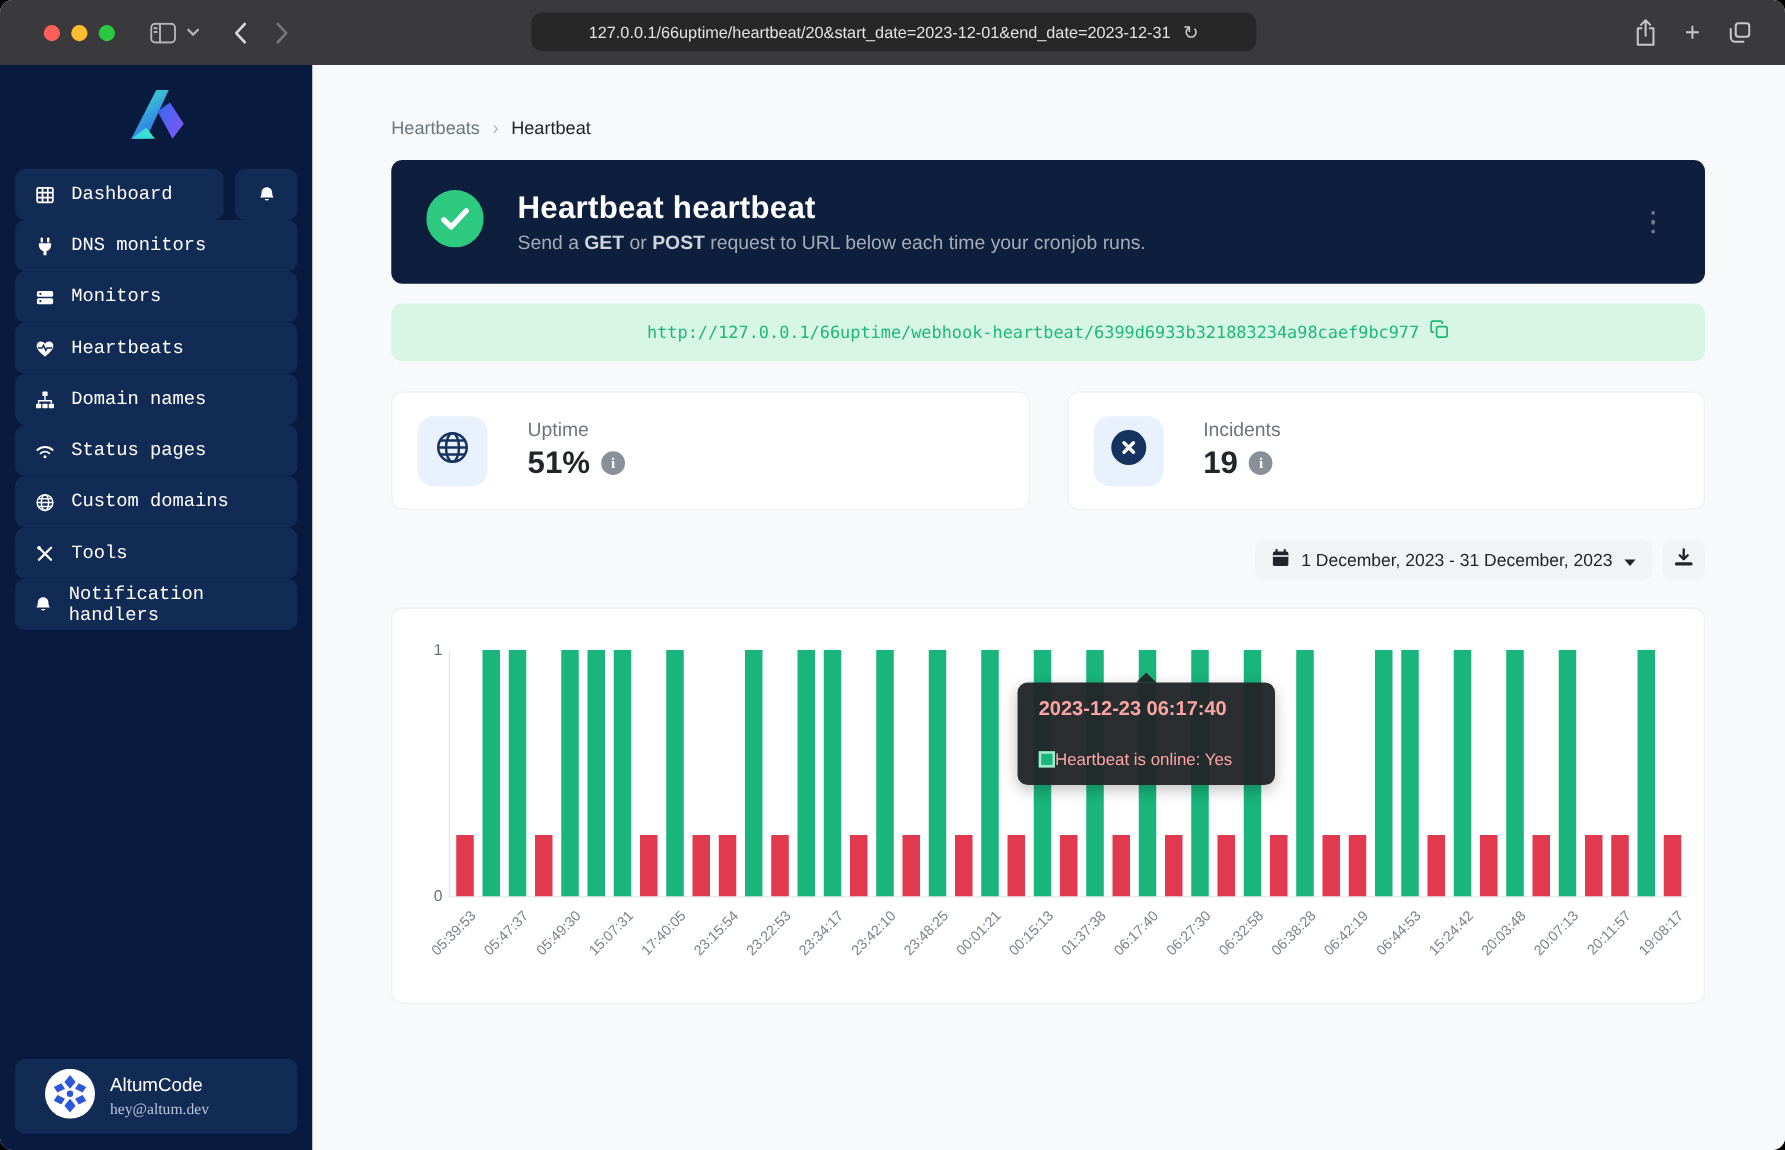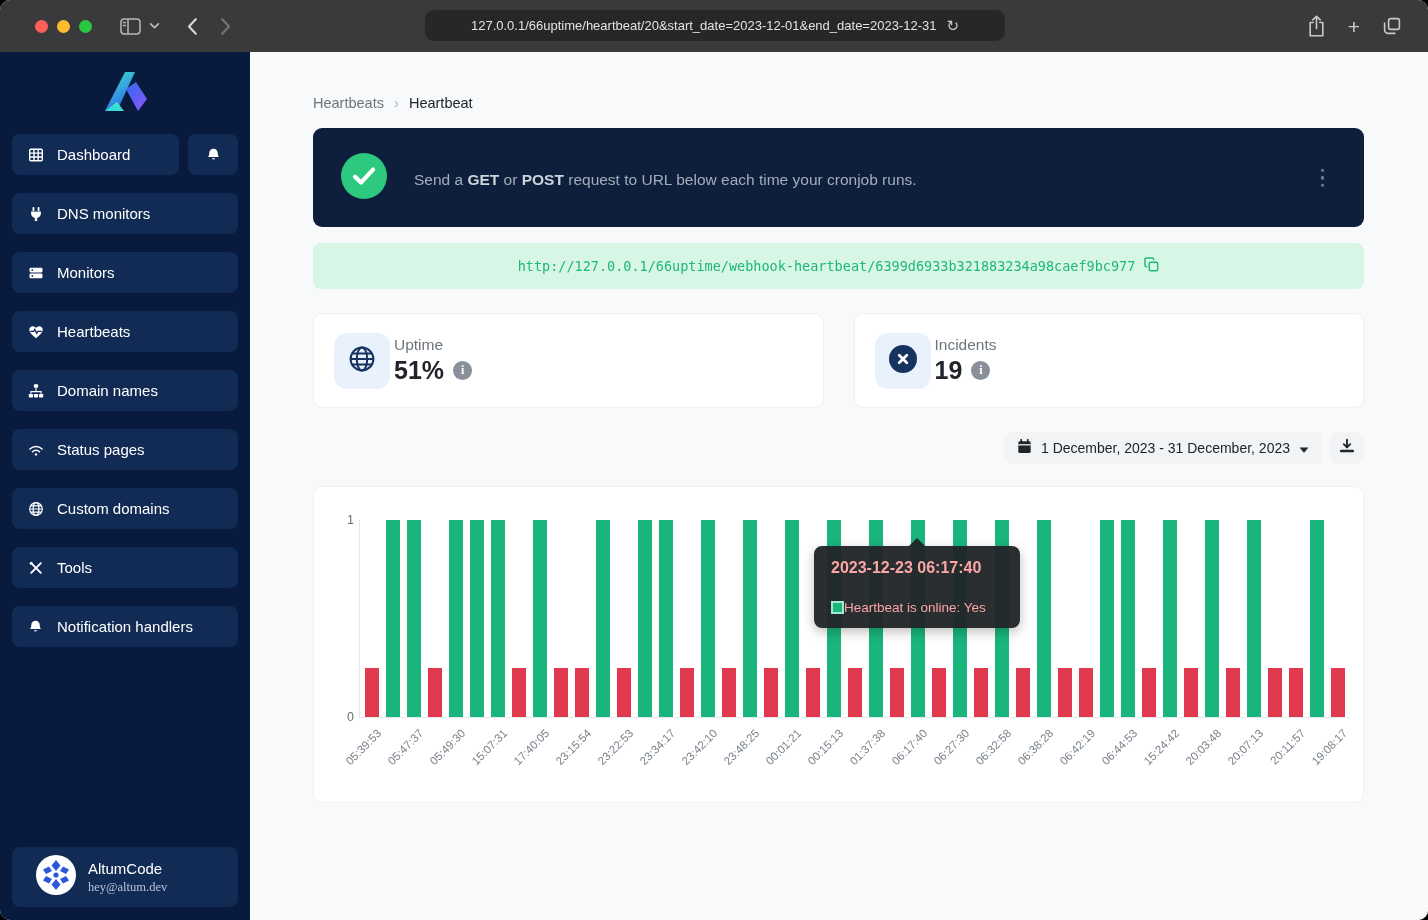--- a/index.html
+++ b/index.html
@@ -15,21 +15,21 @@
   .nav-arrows{display:flex;align-items:center;gap:22px;margin-left:26px;}
   .urlbar{position:absolute;left:425px;top:10px;width:580px;height:31px;background:#272728;border-radius:9px;display:flex;align-items:center;justify-content:center;color:#e3e3e4;font-size:13px;}
   .urlbar .reload{margin-left:10px;font-size:15px;color:#c9c9cb;}
   .chrome-right{position:absolute;right:26px;top:0;height:52px;display:flex;align-items:center;gap:22px;}
   .plus{font-size:21px;color:#c9c9cb;font-weight:400;line-height:1;}
 
   
   .sidebar{position:absolute;top:52px;left:0;width:250px;height:868px;background:#081b3e;}
   .logo-wrap{display:flex;justify-content:center;padding:17px 0 17px 0;}
   .nav{padding:0 12px;}
-  .nav-row{display:flex;gap:9px;margin-bottom:18px;}
+  .nav-row{display:flex;gap:9px;font-family:Liberation Mono, monospace;}
   .nav-item{flex:1;display:flex;align-items:center;gap:13px;height:41px;background:#122b55;border-radius:8px;padding:0 15px;color:#fff;font-size:15px;cursor:pointer;}
   .nav-item.bell-btn{flex:0 0 50px;justify-content:center;padding:0;}
   .nav-ic{display:inline-flex;width:17px;justify-content:center;}
   .user-card{position:absolute;left:12px;right:12px;bottom:13px;height:60px;background:#122b55;border-radius:8px;display:flex;align-items:center;gap:12px;padding:0 24px;box-sizing:border-box;}
   .user-name{color:#fff;font-size:15px;line-height:1.35;}
   .user-email{color:#b9c4da;font-size:12.5px;font-family:Liberation Serif, serif;}
 
   
   .main{position:absolute;top:52px;left:250px;width:1178px;height:868px;background:#f8f9fb;overflow:hidden;}
   .content{width:1051px;margin:0 64px 0 63px;}
@@ -45,21 +45,21 @@
   .hero-sub b{color:#cdd4da;}
   .kebab{position:absolute;right:36px;top:50%;transform:translateY(-50%);display:flex;flex-direction:column;gap:4px;cursor:pointer;padding:4px;}
   .kebab i{width:3.5px;height:3.5px;border-radius:50%;background:#6e7b8e;display:block;}
 
   .banner{margin-top:16px;height:46px;background:#d7f6e6;border-radius:8px;display:flex;align-items:center;justify-content:center;gap:9px;}
   .banner-url{font-family:"DejaVu Sans Mono",monospace;font-size:13.5px;color:#1eb877;}
 
   .stat-row{margin-top:24px;display:flex;gap:30px;}
   .stat-card{flex:1;height:95px;background:#fff;border:1px solid #eef0f3;border-radius:9px;display:flex;align-items:center;box-sizing:border-box;}
   .stat-tile{margin-left:20px;width:56px;height:56px;border-radius:13px;background:#e8f1fc;display:flex;align-items:center;justify-content:center;}
-  .stat-text{margin-left:4px;}
+  .stat-text{margin-left:32px;}
   .stat-label{color:#6c757d;font-size:15.5px;}
   .stat-value-row{display:flex;align-items:center;gap:9px;margin-top:2px;}
   .stat-value{color:#212529;font-size:25px;font-weight:700;}
   .info-dot{width:19px;height:19px;border-radius:50%;background:#899099;color:#fff;font-size:12px;font-weight:700;display:inline-flex;align-items:center;justify-content:center;font-family:"Liberation Serif",serif;}
 
   .date-row{margin-top:24px;display:flex;justify-content:flex-end;gap:8px;align-items:center;}
   .date-btn{height:32px;background:#f1f3f5;border-radius:8px;display:flex;align-items:center;gap:9px;padding:0 13px;font-size:14px;color:#212529;cursor:pointer;}
   .dl-btn{width:34px;height:32px;background:#f1f3f5;border-radius:8px;display:flex;align-items:center;justify-content:center;cursor:pointer;}
 
   
@@ -307,20 +307,21 @@
         <span class="sep">›</span>
         <span class="current">Heartbeat</span>
       </div>
 
       <div class="hero">
         <span class="hero-check"><svg width="46" height="46" viewBox="0 0 46 46">
               <circle cx="23" cy="23" r="23" fill="#2dc97e"></circle>
               <path d="M14 23.8l6 5.8 12-13" stroke="#fff" stroke-width="4.2" fill="none" stroke-linecap="round" stroke-linejoin="round"></path>
             </svg></span>
         <div class="hero-text">
+          <div class="hero-title">Heartbeat heartbeat</div>
           <div class="hero-sub"><span>Send a </span><b>GET</b><span> or </span><b>POST</b><span> request to URL below each time your cronjob runs.</span></div>
         </div>
         <div class="kebab">
             <i></i>
             <i></i>
             <i></i>
           </div>
       </div>
 
       <div class="banner">

